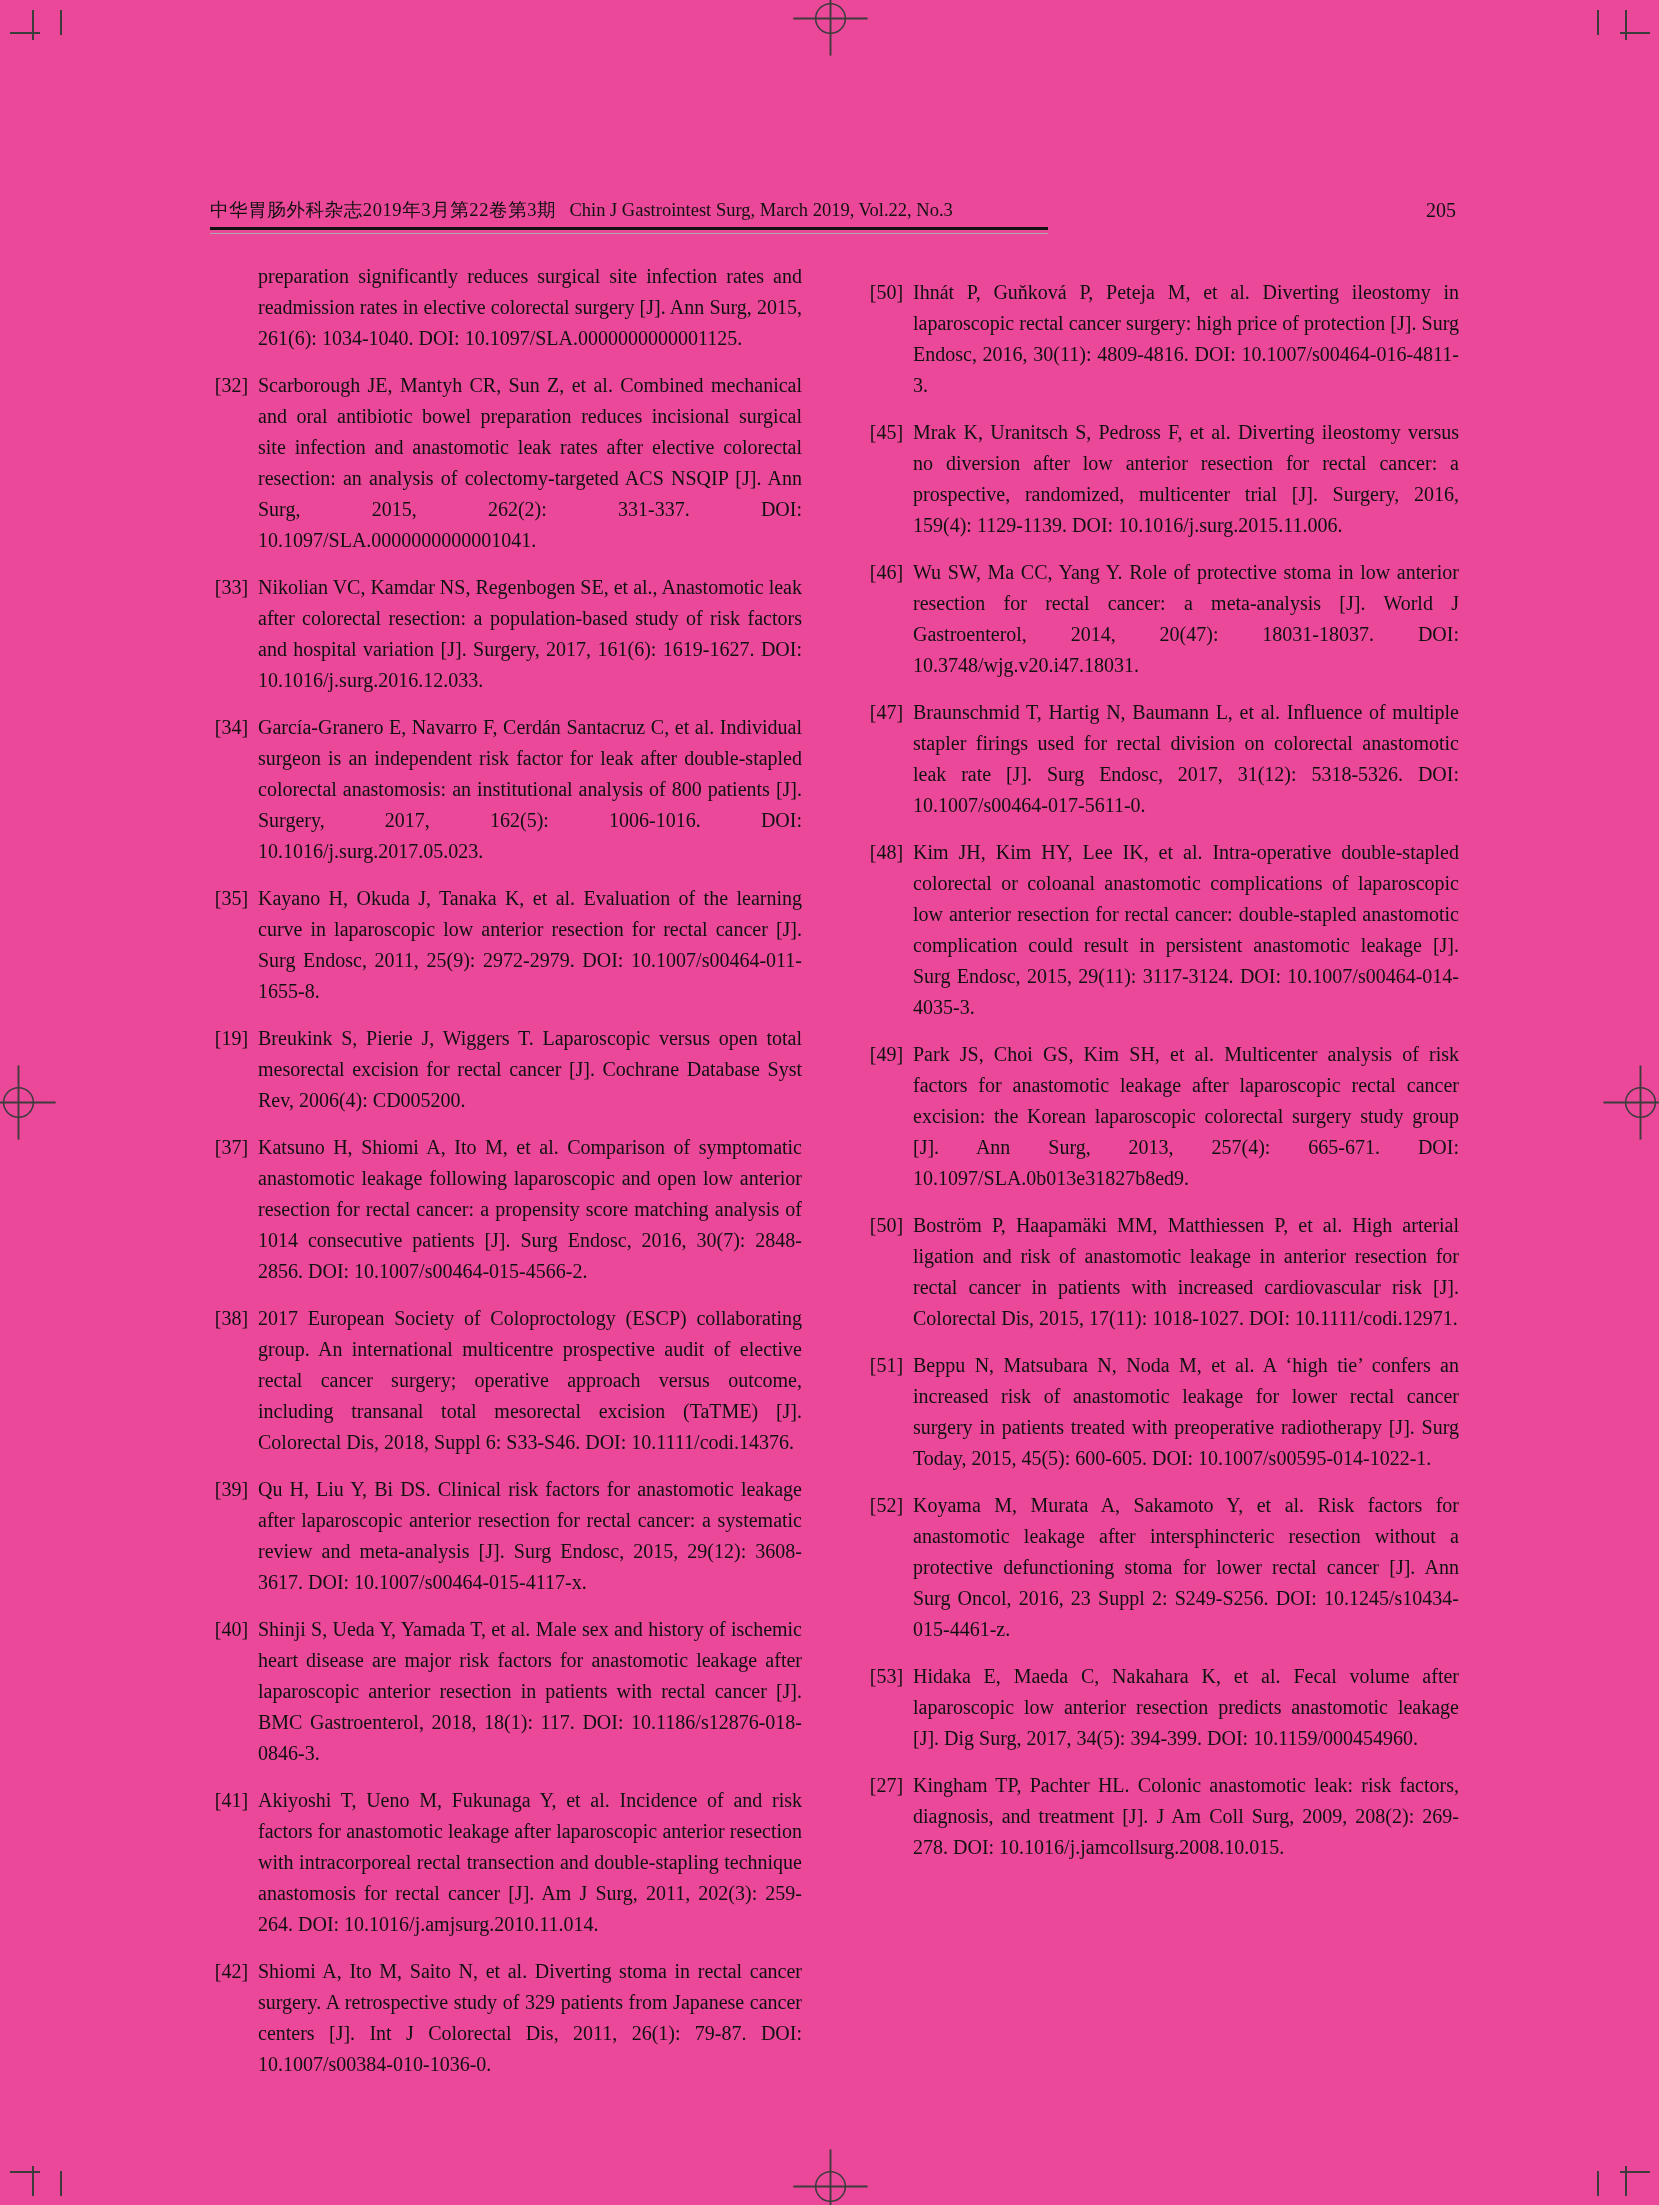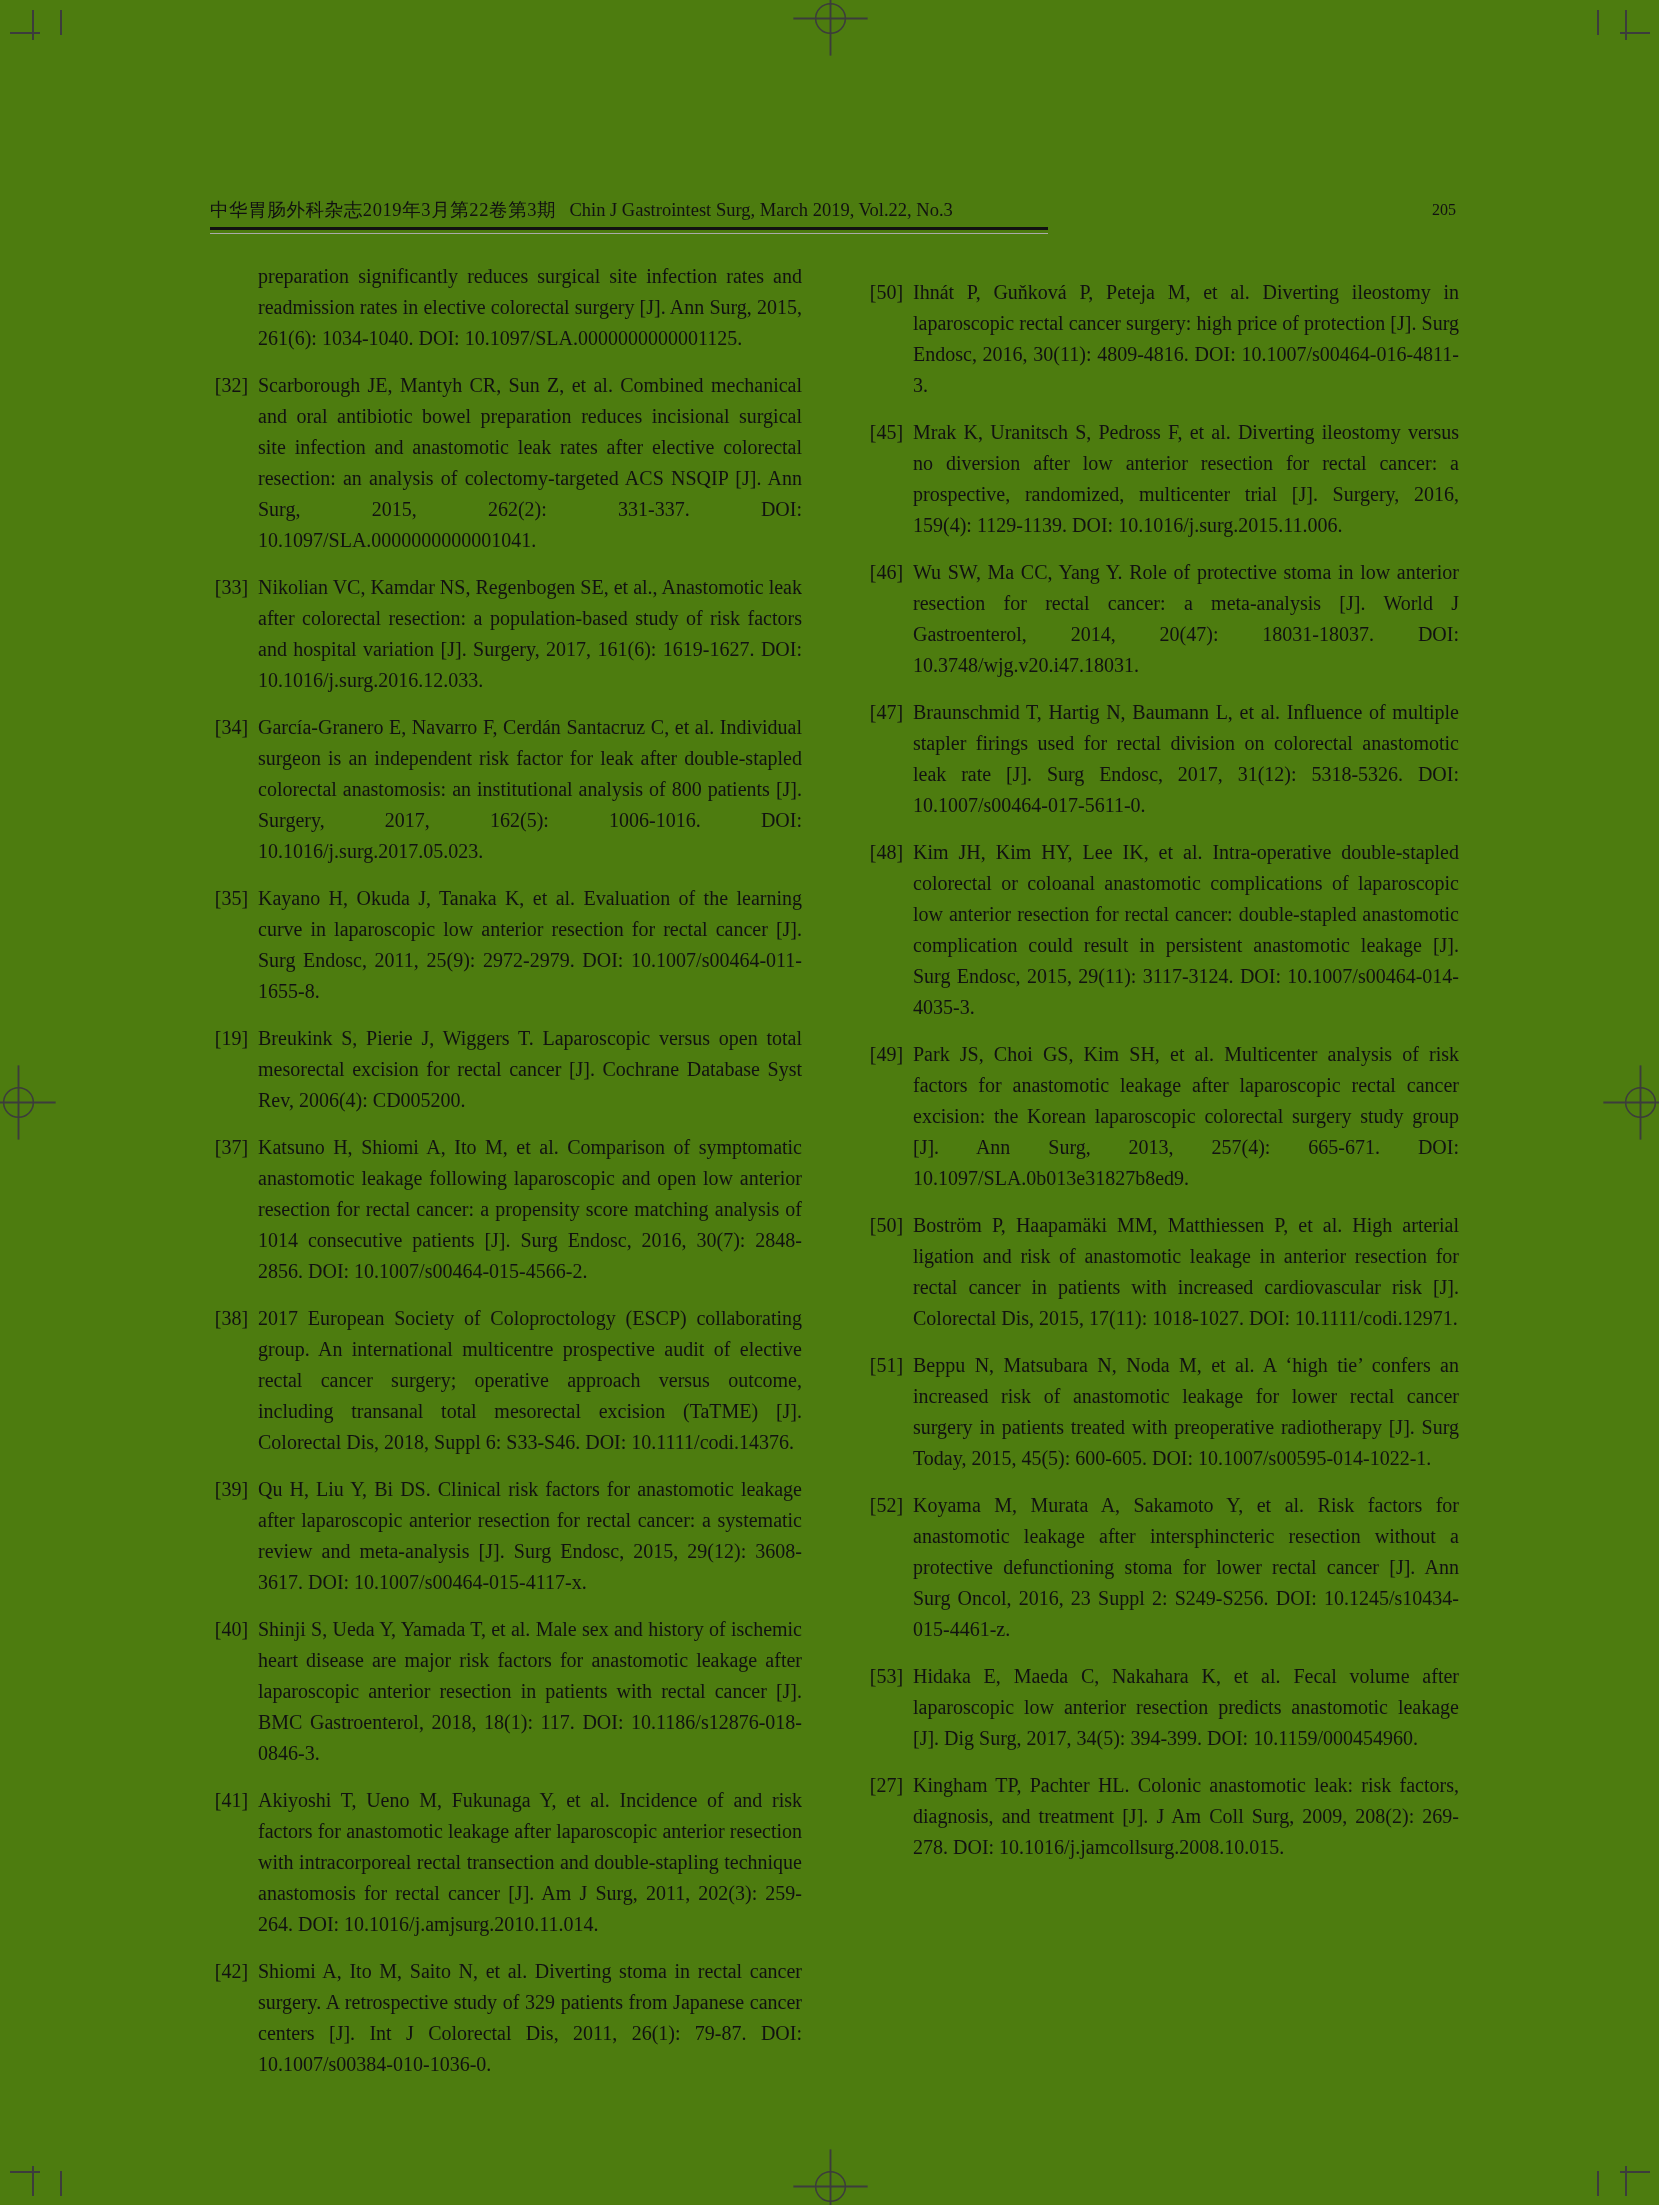--- a/index.html
+++ b/index.html
@@ -1,20 +1,20 @@
 <!DOCTYPE html>
 <html style="font-size:10px"><head>
 <meta charset="utf-8">
 <style>
   html, body { margin: 0; padding: 0; background: #ffffff; }
   #page {
     position: relative;
     width: 1659px;
     height: 2205px;
-    background: #4d7c0f;
+    background: #ec4899;
     overflow: hidden;
     font-family: "Liberation Serif", "DejaVu Serif", serif;
     color: #111111;
   }
   
   #header {
     position: absolute;
     left: 210px;
     top: 196px;
     width: 1246px;
@@ -22,21 +22,21 @@
     font-size: 18.5px;
     line-height: 28px;
     white-space: nowrap;
   }
   #header .journal-cn { letter-spacing: 0.6px; }
   #header .journal-en { margin-left: 8.6px; }
   #page-number {
     position: absolute;
     right: 0;
     top: 0;
-    font-size: 16px;
+    font-size: 20px;
     line-height: 28px;
     margin-left: 24px;
   }
   .header-rule-main {
     position: absolute;
     left: 210px;
     top: 227px;
     width: 838px;
     height: 3.1px;
     background: #111111;

